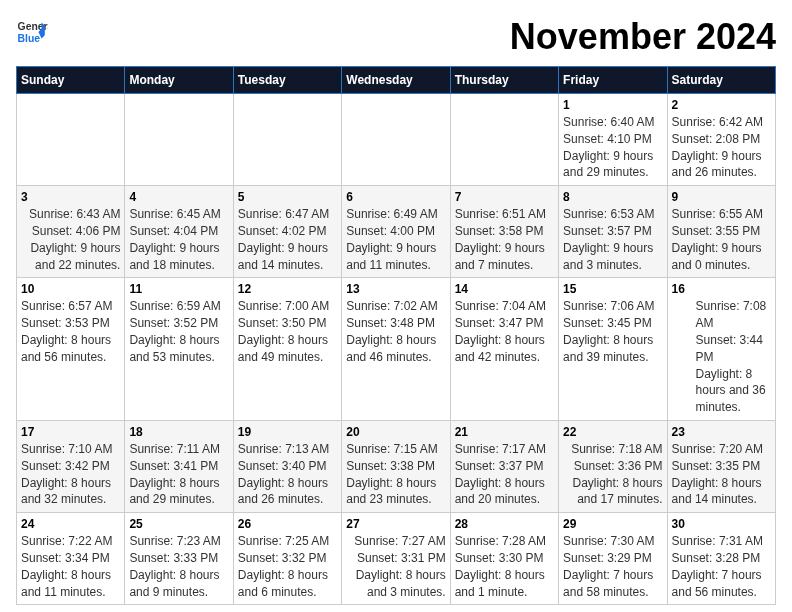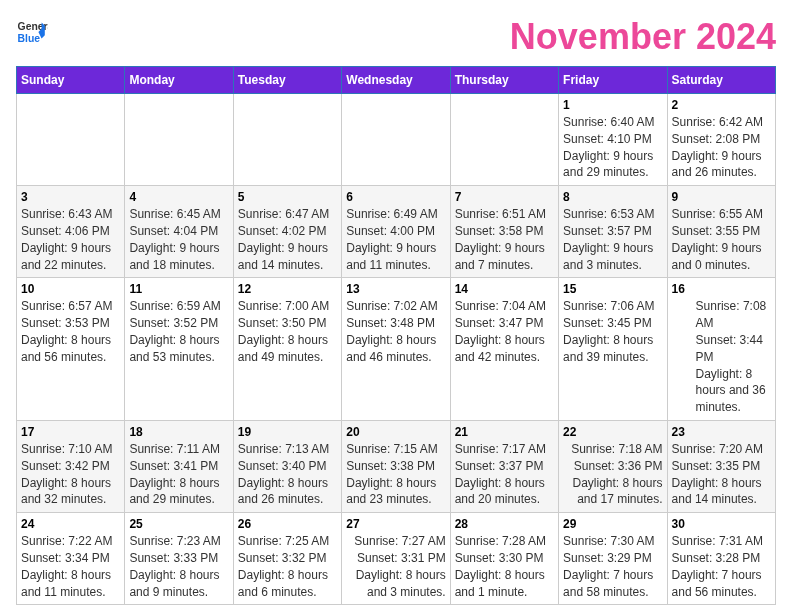--- a/index.html
+++ b/index.html
@@ -24,34 +24,34 @@
     .logo-icon {
       width: 32px;
       height: 32px;
     }
     .title-section {
       text-align: right;
     }
     .main-title {
       font-size: 36px;
       font-weight: bold;
-      color: #ec4899;
+      color: #000000;
     }
     .subtitle {
       font-size: 16px;
       color: #333;
       font-weight: bold;
     }
     table {
       width: 100%;
       border-collapse: collapse;
       font-size: 11px;
     }
     thead th {
-      background: #6d28d9;
+      background: #0f172a;
       color: #fff;
       padding: 6px 4px;
       text-align: left;
       font-size: 12px;
       font-weight: bold;
       border: 1px solid #2d75b8;
     }
     tbody td {
       border: 1px solid #ccc;
       padding: 4px;
@@ -124,21 +124,21 @@
         <td>
           <span class="day-number">2</span>
           <div class="day-info" style="white-space: pre-line;">Sunrise: 6:42 AM
 Sunset: 2:08 PM
 Daylight: 9 hours and 26 minutes.</div>
         </td>
       </tr>
       <tr>
         <td>
           <span class="day-number">3</span>
-          <div class="day-info" style="white-space: pre-line;">Sunrise: 6:43 AM
+          <div class="day-info" style="white-space: pre-line; text-align: right;">Sunrise: 6:43 AM
 Sunset: 4:06 PM
 Daylight: 9 hours and 22 minutes.</div>
         </td>
         <td>
           <span class="day-number">4</span>
           <div class="day-info" style="white-space: pre-line;">Sunrise: 6:45 AM
 Sunset: 4:04 PM
 Daylight: 9 hours and 18 minutes.</div>
         </td>
         <td>

